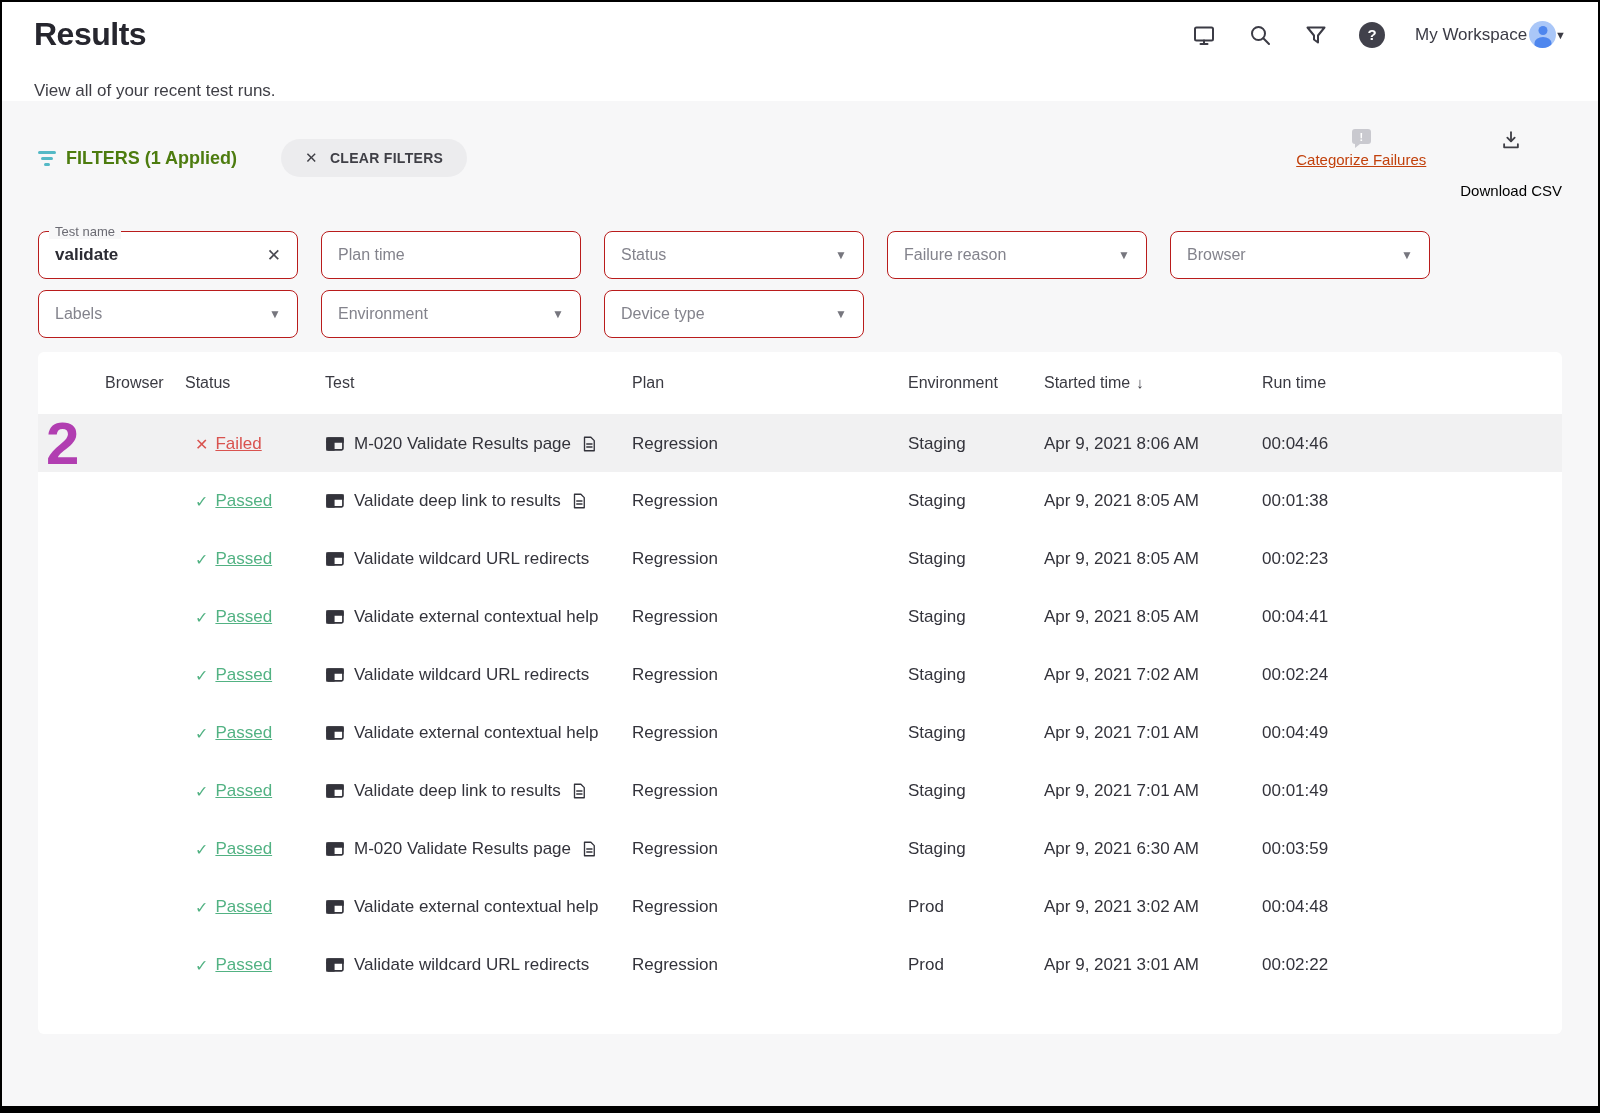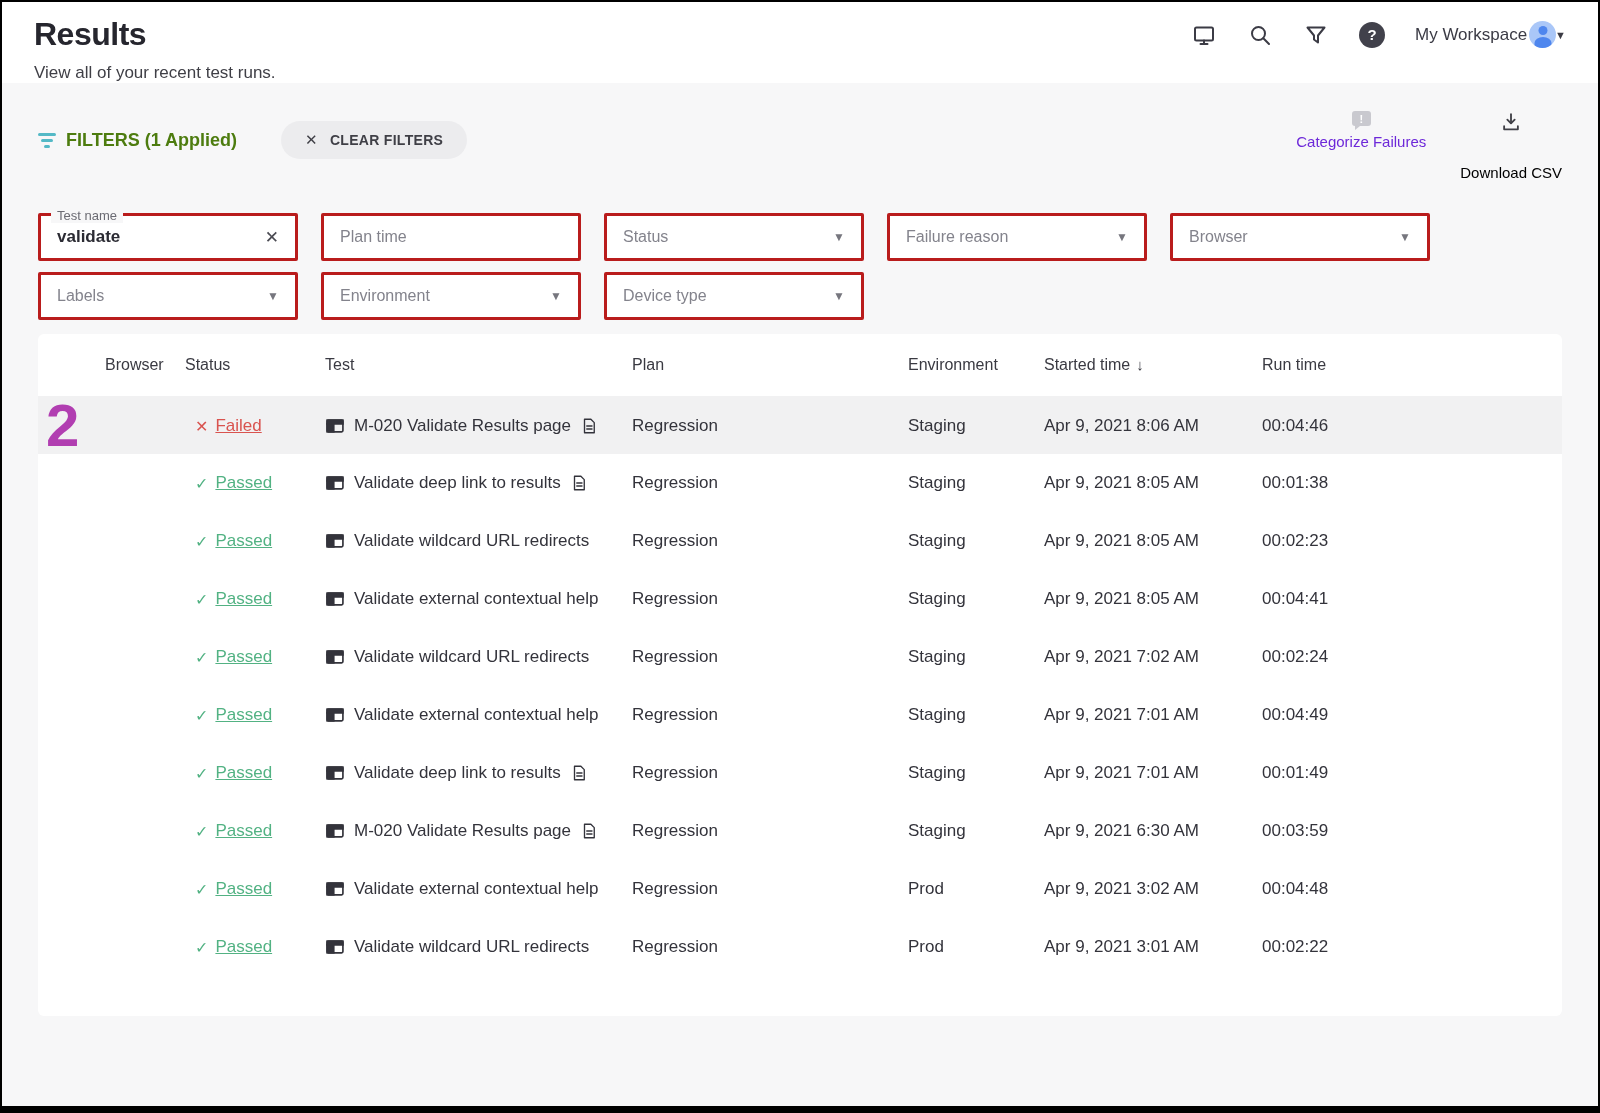--- a/index.html
+++ b/index.html
@@ -29,21 +29,21 @@
     font-size:15px; font-weight:700; display:flex; align-items:center; justify-content:center; cursor:pointer; }
   .workspace { display:flex; align-items:center; gap:2px; cursor:pointer; }
   .workspace-label { font-size:17px; color:#3b3b45; }
   .avatar { width:27px; height:27px; border-radius:50%; background:#aac7f8; position:relative; overflow:hidden; }
   .avatar::before { content:''; position:absolute; top:5px; left:50%; transform:translateX(-50%);
     width:9px; height:9px; border-radius:50%; background:#4e86ee; }
   .avatar::after { content:''; position:absolute; top:16px; left:50%; transform:translateX(-50%);
     width:17px; height:12px; border-radius:50% 50% 0 0; background:#4e86ee; }
   .caret-down { font-size:11px; color:#3b3b45; margin-left:-3px; }
 
-  .subtitle { margin-top:10px; font-size:17px; color:#3f3f46; }
+  .subtitle { margin-top:28px; font-size:17px; color:#3f3f46; }
 
   .tabs { display:flex; gap:48px; margin-top:34px; }
   .tab { font-size:15px; font-weight:700; letter-spacing:0.4px; color:#4a4a55; padding-bottom:16px;
     position:relative; cursor:pointer; }
   .tab.active { color:#323b91; }
   .tab.active::after { content:''; position:absolute; left:0; right:0; bottom:0; height:5px; background:#323b91; }
 
   
   .page-body { flex:1 1 auto; padding: 0 36px; }
 
@@ -56,31 +56,31 @@
   .filter-lines-icon i:nth-child(3){ width:6px; }
   .filters-summary { color:#4d7c0f; font-size:18px; font-weight:700; }
   .clear-pill { margin-left:44px; background:#ececee; border-radius:20px; padding:10px 24px;
     font-size:14px; font-weight:600; letter-spacing:0.3px; color:#3f3f46; display:flex; align-items:center; gap:12px;
     cursor:pointer; border:none; }
   .clear-pill .x-glyph { font-size:15px; font-weight:400; }
 
   .toolbar-right { margin-left:auto; display:flex; gap:34px; }
   .stack-btn { display:flex; flex-direction:column; align-items:center; gap:7px; cursor:pointer; }
   .stack-btn .label { font-size:15px; }
-  .stack-btn.disabled .label { color:#6d28d9; }
+  .stack-btn.disabled .label { color:#c2410c;text-decoration:underline; }
   .stack-btn.enabled .label { color:#000000;margin-top:20px; }
   .bubble-icon { width:19px; height:15px; background:#c9c9cf; border-radius:3px; position:relative;
     color:#fff; font-size:11px; font-weight:700; display:flex; align-items:center; justify-content:center; }
   .bubble-icon::after { content:''; position:absolute; left:3px; bottom:-4px;
     border-left:5px solid #c9c9cf; border-bottom:4px solid transparent; }
   .download-icon svg { stroke:#3f3f46; fill:none; stroke-width:2; stroke-linecap:round; stroke-linejoin:round; }
 
   
   .filter-grid { margin-top:32px; display:grid; grid-template-columns:repeat(5, 260px); column-gap:23px; row-gap:11px; }
-  .field { position:relative; height:48px; background:#fff; border:3px solid #b91c1c; border-radius:2px;
+  .field { position:relative; height:48px; background:#fff; border:1px solid #b91c1c; border-radius:8px;
     display:flex; align-items:center; padding:0 16px; cursor:pointer; }
   .field .placeholder { font-size:16px; color:#83838c; }
   .field .caret { margin-left:auto; font-size:12px; color:#76767e; }
   .field .notch-label { position:absolute; top:-8px; left:10px; background:#f7f7f8; padding:0 6px;
     font-size:13px; color:#6b6b73; }
   .field .value { font-size:17px; font-weight:700; color:#2b2b33; }
   .field .clear-x { margin-left:auto; font-size:17px; color:#4a4a52; cursor:pointer; }
 
   
   .table-card { margin-top:14px; background:#fff; border-radius:6px; width:1524px; min-height:668px;

